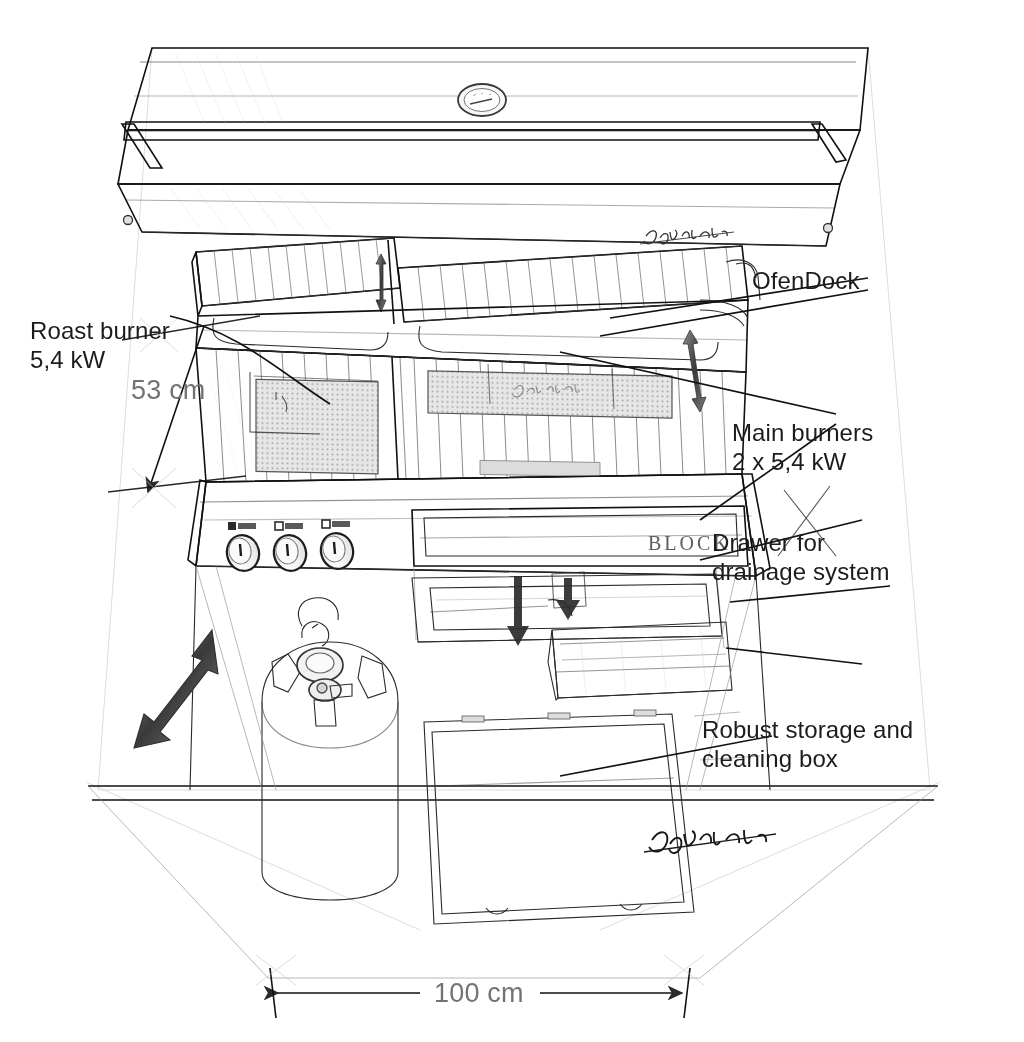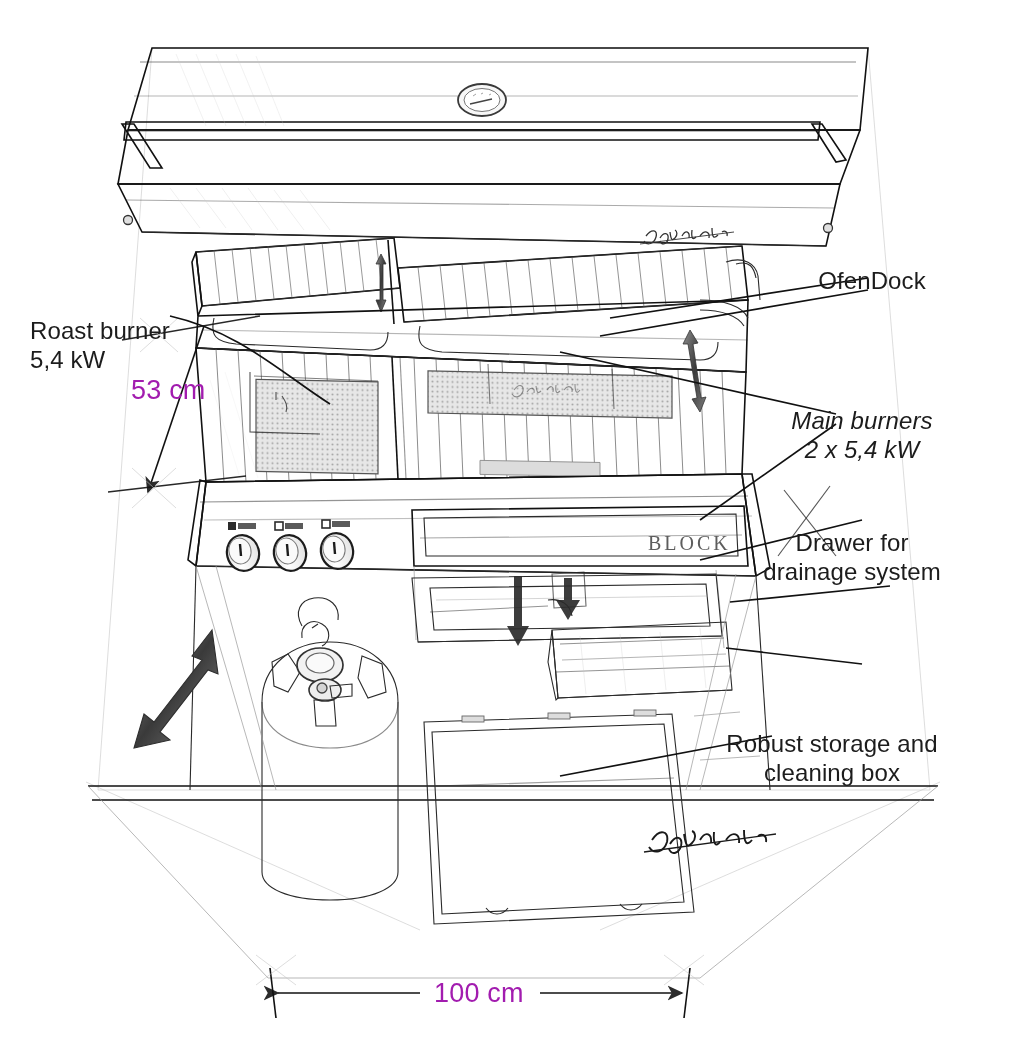--- a/index.html
+++ b/index.html
@@ -28,30 +28,30 @@
   .callout {
     position: absolute;
     font-family: "Liberation Sans", sans-serif;
     font-size: 24px;
     line-height: 1.22;
     color: #1c1c1c;
     white-space: pre-line;
     letter-spacing: 0.1px;
   }
   .callout.right {
-    text-align: center;
+    text-align: left;
   }
   .callout.left {
     text-align: left;
   }
   .dim-label {
     position: absolute;
     font-family: "Liberation Sans", sans-serif;
     font-size: 24px;
-    color: #a21caf;
+    color: #737373;
     letter-spacing: 0.2px;
   }
   .dim-label.big {
     font-size: 27px;
   }
   svg { display:block; }
   .ln { fill:none; stroke:#111; stroke-width:1.6; }
   .ln-t { fill:none; stroke:#2a2a2a; stroke-width:1.1; }
   .ln-vt { fill:none; stroke:#555; stroke-width:0.8; }
   .ln-gh { fill:none; stroke:#9a9a9a; stroke-width:0.7; }
@@ -494,26 +494,26 @@
 
   </svg>
 
   <div class="callout left" style="left:30px; top:316px;">Roast burner
 5,4 kW</div>
 
   <div class="dim-label big" style="left:131px; top:375px;">53 cm</div>
 
   <div class="callout right" style="right:32px; top:266px; width:240px;">OfenDock</div>
 
-  <div class="callout right" style="right:32px; top:406px; width:260px;font-style:italic;">Main burners
+  <div class="callout right" style="right:32px; top:418px; width:260px;">Main burners
 2 x 5,4 kW</div>
 
   <div class="callout right" style="right:32px; top:528px; width:280px;">Drawer for
 drainage system</div>
 
 
 
-  <div class="callout right" style="right:47px; top:715px; width:290px;margin-top:14px;">Robust storage and
+  <div class="callout right" style="right:32px; top:715px; width:290px;">Robust storage and
 cleaning box</div>
 
   <div class="dim-label big" style="left:434px; top:978px;">100 cm</div>
 
 </div>
 
 </body></html>

